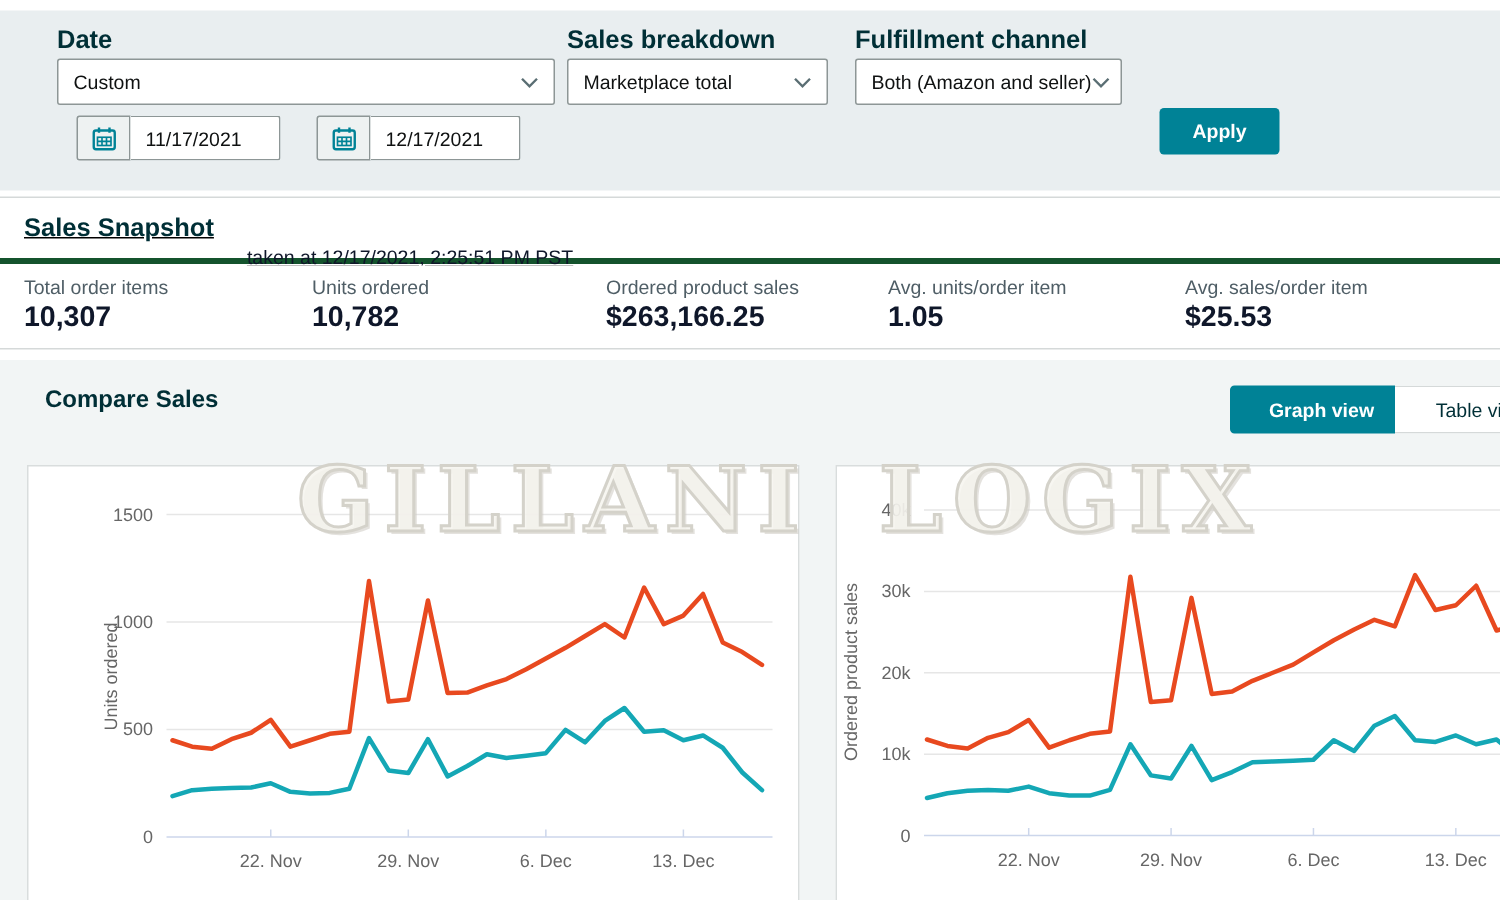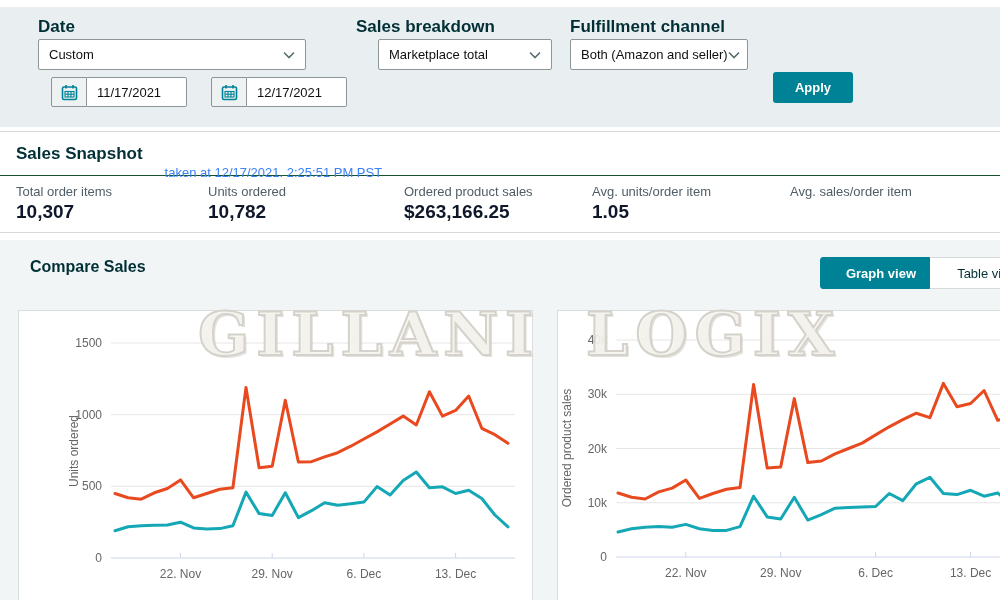--- a/index.html
+++ b/index.html
@@ -17,23 +17,23 @@
   .cal-btn { width:36px; height:30px; background:#eef2f2; border:1px solid #8d9696;
     border-radius:2px 0 0 2px; display:flex; align-items:center; justify-content:center; cursor:pointer; }
   .date-input { width:100px; height:30px; border:1px solid #8d9696; border-left:none;
     border-radius:0 2px 2px 0; font-size:13px; color:#0f1111; padding:4px 10px;
     font-family:"Liberation Sans", sans-serif; }
   .btn-primary { background:#008296; color:#fff; border:none; border-radius:3px;
     font-size:13px; font-weight:bold; cursor:pointer; font-family:"Liberation Sans", sans-serif;margin-top:34px; }
 
   
   .snap-band { left:0; top:131px; width:1000px; height:45px; background:#fff;
-    border-top:1px solid #d5d9d9; border-bottom:1px solid #14532d; display:flex; align-items:center; }
+    border-top:1px solid #d5d9d9; border-bottom:4px solid #14532d; display:flex; align-items:center;text-decoration:underline; }
   .snap-title { font-size:17px; font-weight:bold; color:#002f36; margin-left:16px; }
-  .snap-taken { font-size:13px; color:#3b82f6; margin-left:22px; position:relative; top:1px;margin-top:36px; }
+  .snap-taken { font-size:13px; color:#0f172a; margin-left:22px; position:relative; top:1px;margin-top:36px; }
   .stats-row { left:0; top:177px; width:1000px; height:56px; background:#fff;
     border-bottom:1px solid #d5d9d9; }
   .stat { position:absolute; top:7px; }
   .stat .lbl { font-size:13px; color:#4f5e66; }
   .stat .val { font-size:19px; font-weight:bold; color:#0f172a; margin-top:2px; }
 
   
   .lower { left:0; top:240px; width:1000px; height:360px; background:#f2f5f5; }
   .compare-title { left:30px; top:258px; font-size:16px; font-weight:bold; color:#002f36; }
   .view-toggle { left:820px; top:257px; display:flex; }
@@ -55,21 +55,21 @@
     letter-spacing:7px; word-spacing:18px; white-space:nowrap;
     color:rgba(246,244,238,0.85); -webkit-text-stroke:2px #d4d2ca;
     text-shadow:2px 2px 0 rgba(205,203,195,0.55); }
 </style>
 </head>
 <body>
 
 <div class="abs filter-panel">
 
   <div class="abs f-label" style="left:38px; top:10px;">Date</div>
-  <div class="abs select" style="left:38px; top:32px; width:268px;">
+  <div class="abs select" style="left:38px; top:32px; width:332px;">
     <span>Custom</span>
     <span class="chev">
       <svg width="12" height="8" viewBox="0 0 12 8">
           <polyline points="1,1.5 6,6.5 11,1.5" fill="none" stroke="#5a6e73" stroke-width="1.6"></polyline>
         </svg>
     </span>
   </div>
 
   <div class="abs date-group" style="left:51px; top:70px;">
     <div class="cal-btn">
@@ -94,21 +94,21 @@
         <line x1="12" y1="1" x2="12" y2="4.5" stroke="#008296" stroke-width="1.6"></line>
         <rect x="4" y="7.5" width="9" height="5.5" fill="none" stroke="#008296" stroke-width="1.1"></rect>
         <line x1="7" y1="7.5" x2="7" y2="13" stroke="#008296" stroke-width="1.1"></line>
         <line x1="10" y1="7.5" x2="10" y2="13" stroke="#008296" stroke-width="1.1"></line>
         <line x1="4" y1="10.2" x2="13" y2="10.2" stroke="#008296" stroke-width="1.1"></line>
       </svg>
     </div>
     <input class="date-input" value="12/17/2021" style="">
   </div>
 
-  <div class="abs f-label" style="left:356px; top:10px;">Sales breakdown</div>
+  <div class="abs f-label" style="left:378px; top:10px;">Sales breakdown</div>
   <div class="abs select" style="left:378px; top:32px; width:174px;">
     <span>Marketplace total</span>
     <span class="chev">
       <svg width="12" height="8" viewBox="0 0 12 8">
           <polyline points="1,1.5 6,6.5 11,1.5" fill="none" stroke="#5a6e73" stroke-width="1.6"></polyline>
         </svg>
     </span>
   </div>
 
   <div class="abs f-label" style="left:570px; top:10px;">Fulfillment channel</div>
@@ -141,20 +141,21 @@
   <div class="stat" style="left:404px;">
     <div class="lbl">Ordered product sales</div>
     <div class="val">$263,166.25</div>
   </div>
   <div class="stat" style="left:592px;">
     <div class="lbl">Avg. units/order item</div>
     <div class="val">1.05</div>
   </div>
   <div class="stat" style="left:790px;">
     <div class="lbl">Avg. sales/order item</div>
+    <div class="val">$25.53</div>
   </div>
 </div>
 
 <div class="abs lower"></div>
 
 <div class="abs compare-title">Compare Sales</div>
 
 <div class="abs view-toggle">
   <div class="view-btn active">Graph view</div>
   <div class="view-btn inactive">Table view</div>

